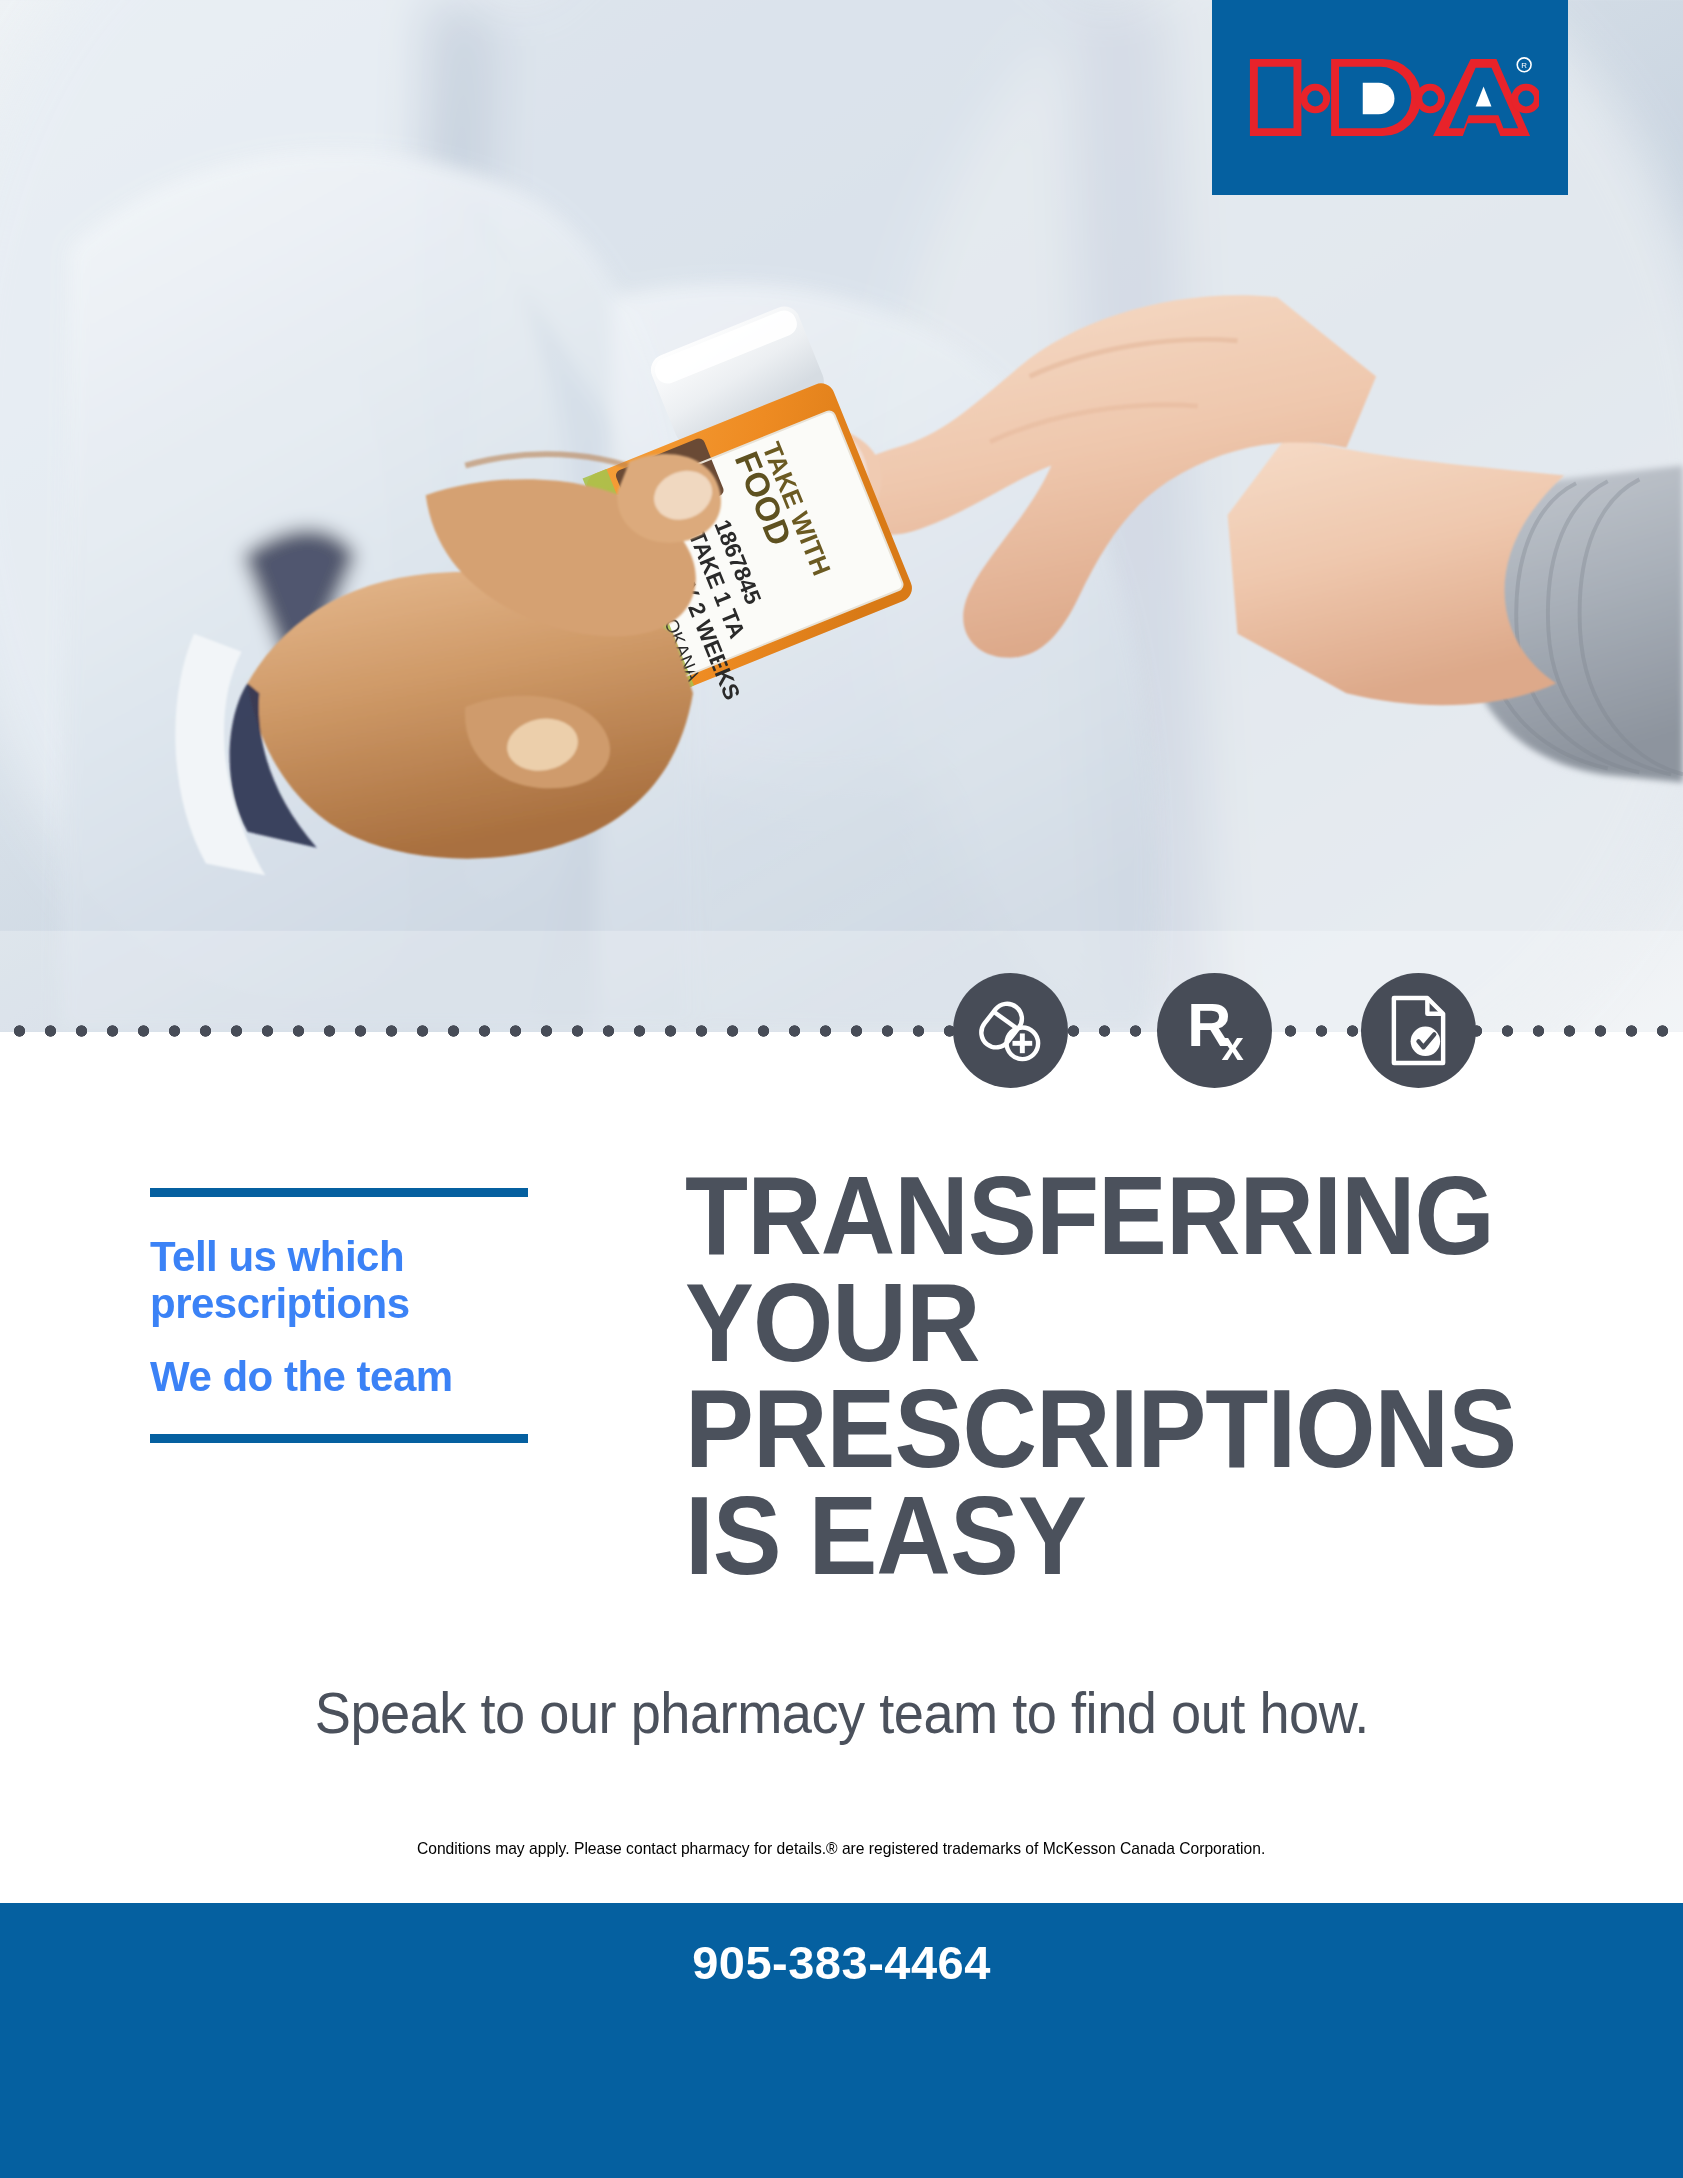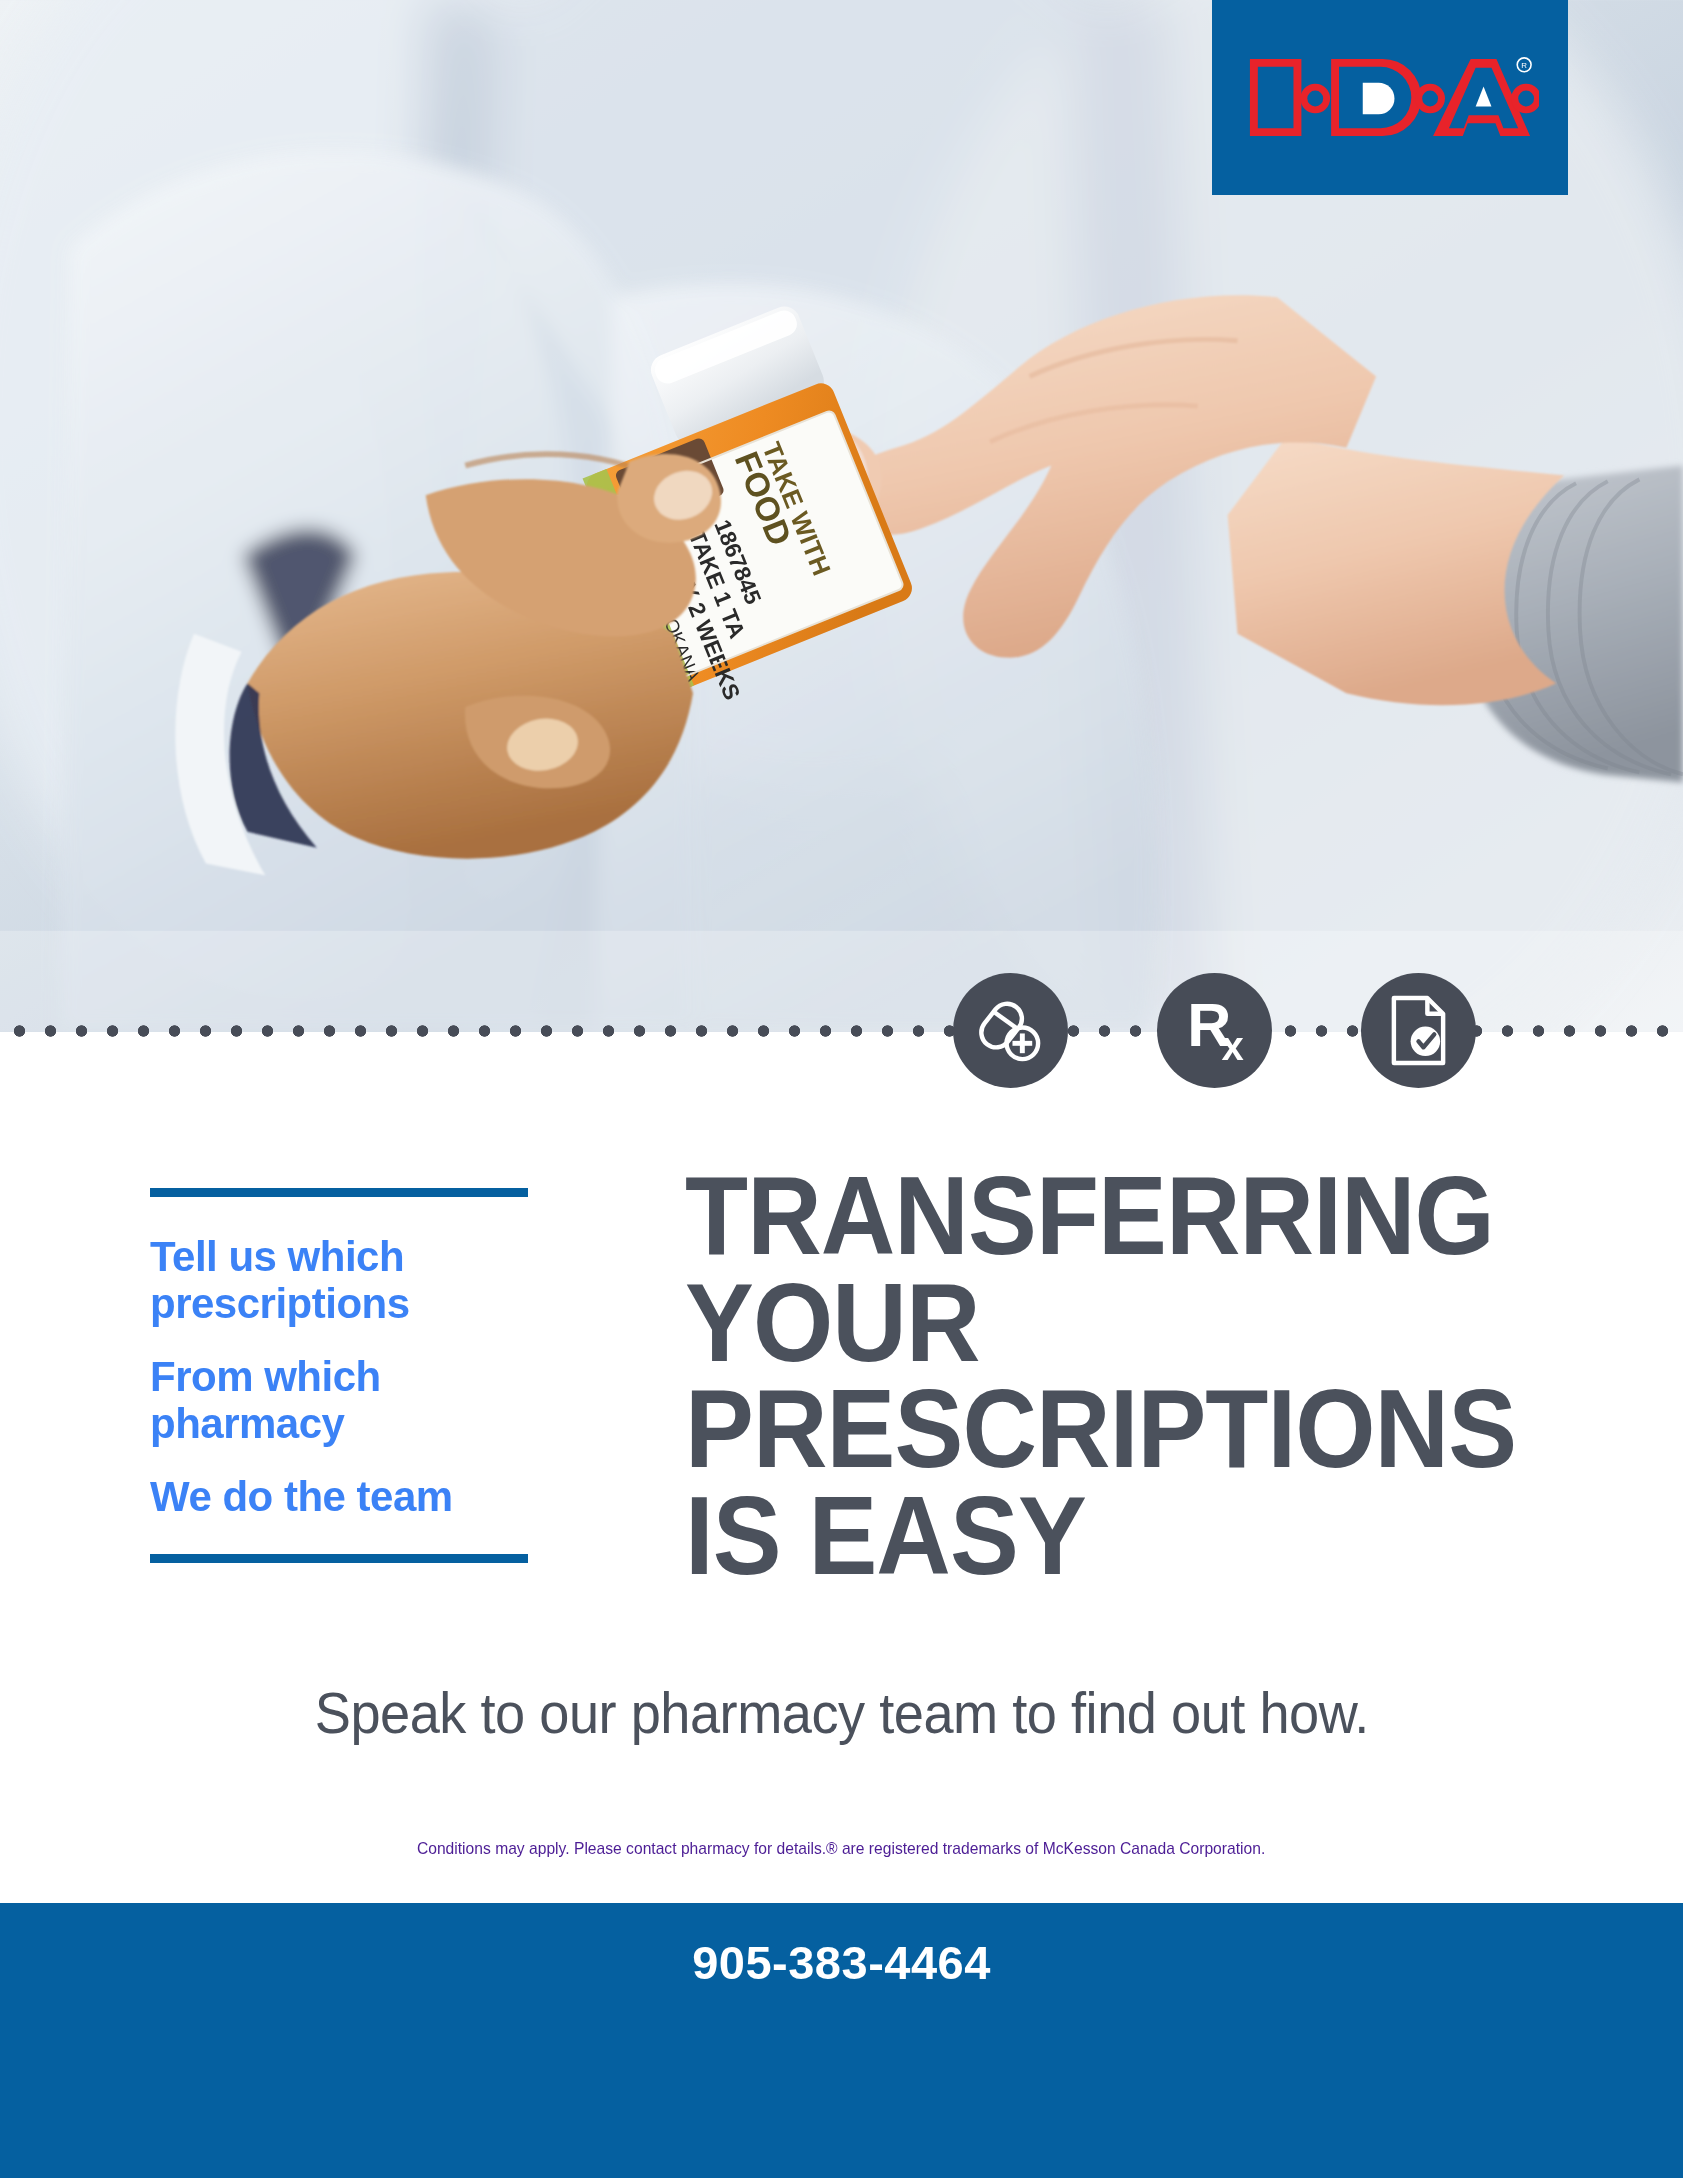--- a/index.html
+++ b/index.html
@@ -149,21 +149,21 @@
     letter-spacing: -0.5px;
   }
   .subhead-inner { display: inline-block; transform: scaleX(0.95); }
 
   .legal {
     position: absolute;
     left: 0;
     top: 807px;
     width: 1683px;
     text-align: center;
-    color: #4c1d95;
+    color: #000000;
     font-family: "Liberation Sans Narrow", "Liberation Sans", sans-serif;
     font-size: 17px;
     letter-spacing: 0px;
   }
   .legal-inner { display: inline-block; transform: scaleX(0.92); }
 
   
   .footer {
     position: absolute;
     left: 0;
@@ -387,21 +387,20 @@
         <path d="M33 48 l5 6 l11 -13" fill="none" stroke="#474c57" stroke-width="4.5" stroke-linecap="round" stroke-linejoin="round"></path>
       </svg>
     </div>
   </div>
 
   <div class="lower">
 
     <div class="steps">
       <div class="rule rule-top"></div>
       <div class="step">Tell us which prescriptions</div>
-      <div class="step">From which pharmacy</div>
       <div class="step">We do the team</div>
       <div class="rule rule-bottom"></div>
     </div>
 
     <div class="headline">
       <span class="hl-line">TRANSFERRING</span>
       <span class="hl-line">YOUR</span>
       <span class="hl-line">PRESCRIPTIONS</span>
       <span class="hl-line">IS EASY</span>
     </div>

